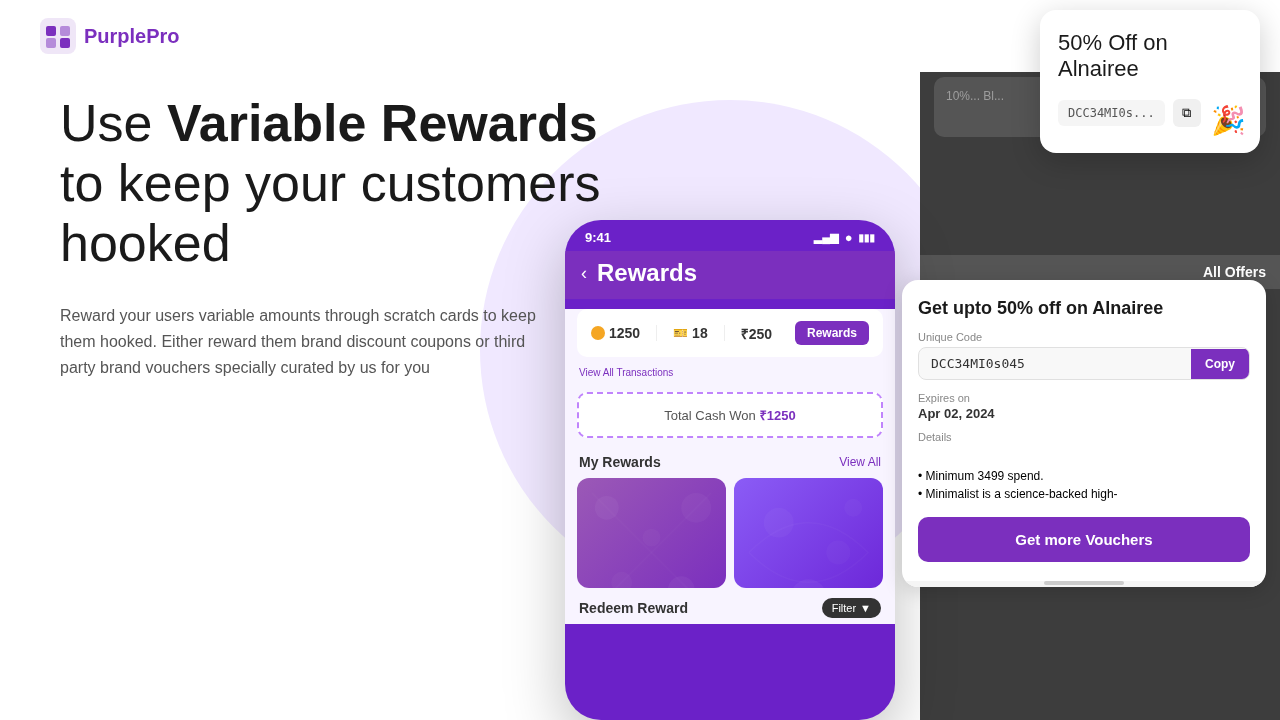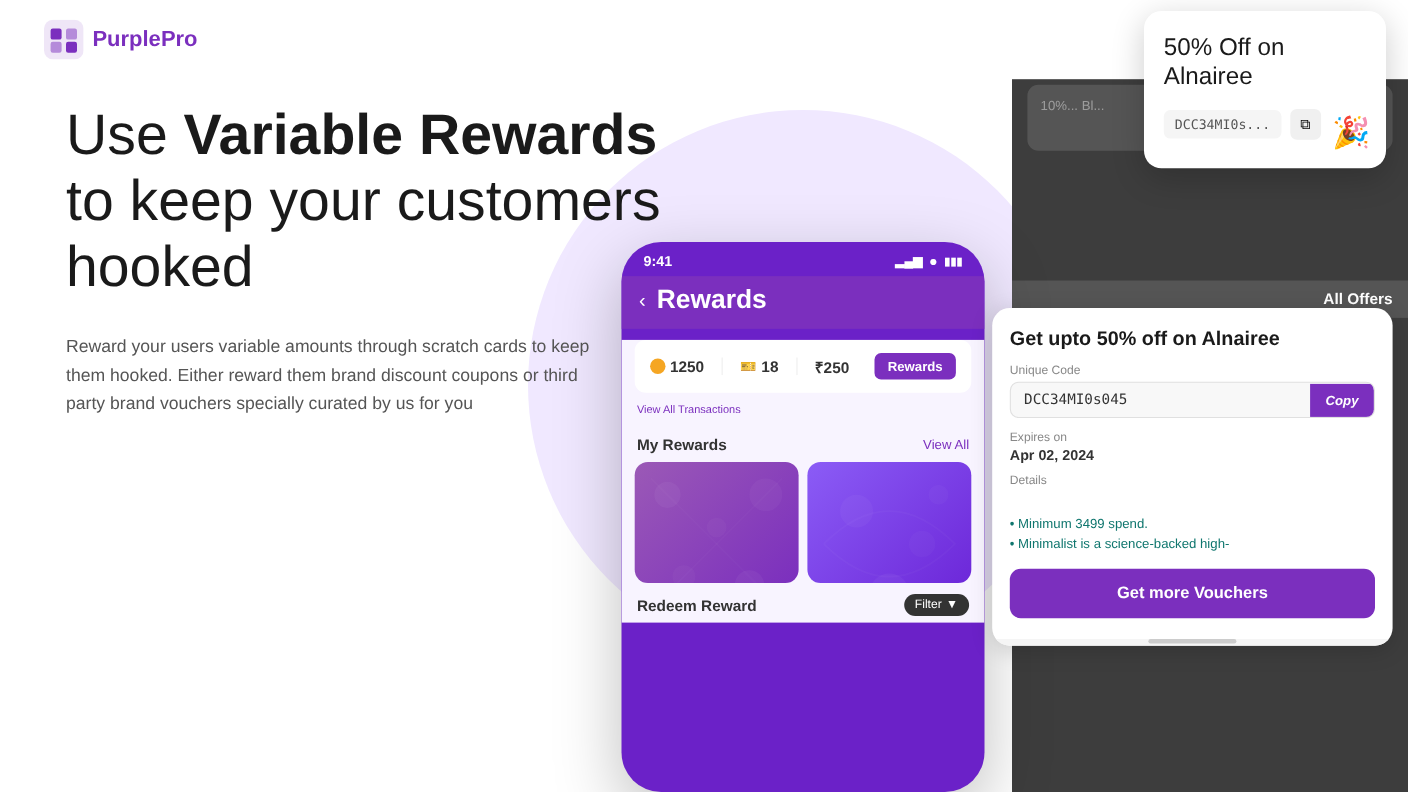--- a/index.html
+++ b/index.html
@@ -393,41 +393,40 @@
       font-family: monospace;
     }
     .offer-copy-btn {
       background: #7B2FBE;
       color: white;
       border: none;
       padding: 8px 14px;
       font-size: 12px;
       font-weight: 600;
       cursor: pointer;
-      font-style: italic;
     }
     .offer-expires-label {
       font-size: 11px;
       color: #888;
       margin-bottom: 2px;
     }
     .offer-expires-date {
       font-size: 13px;
       color: #333;
       font-weight: 600;
       margin-bottom: 10px;
     }
     .offer-details-label {
       font-size: 11px;
       color: #888;
       margin-bottom: 4px;
     }
     .offer-details-text {
       font-size: 12px;
-      color: #0f766e;
+      color: #000000;
       line-height: 1.5;
       margin-top: 24px;
     }
     .offer-get-btn {
       width: 100%;
       background: #7B2FBE;
       color: white;
       border: none;
       border-radius: 10px;
       padding: 14px;
@@ -503,20 +502,24 @@
         <span>18</span>
       </div>
       <div class="stat-divider"></div>
       <div class="stat-item">
         <span>₹250</span>
       </div>
       <button class="withdraw-btn">Rewards</button>
     </div>
     <span class="view-transactions">View All Transactions</span>
 
+    <div class="total-cash-box">
+      <span>Total Cash Won</span>
+      <span class="total-cash-amount">₹1250</span>
+    </div>
 
     <div class="my-rewards-header">
       <span class="my-rewards-title">My Rewards</span>
       <span class="view-all-link">View All</span>
     </div>
 
     <div class="reward-cards-row">
       <div class="reward-card">
         <svg class="reward-card-pattern" viewBox="0 0 100 100">
           <circle cx="20" cy="20" r="8" fill="white" opacity="0.3"></circle>

